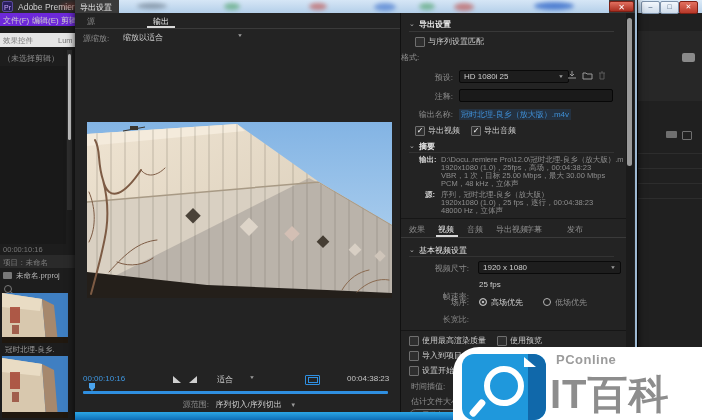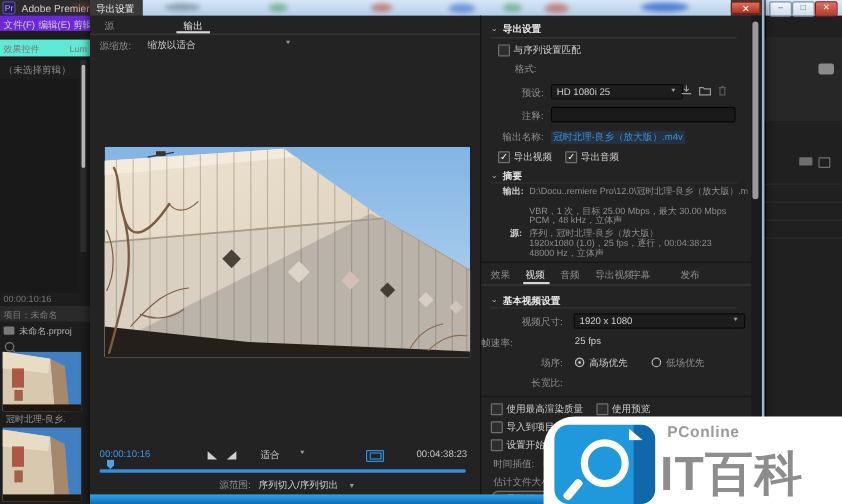--- a/index.html
+++ b/index.html
@@ -33,21 +33,21 @@
   <div class="abs c-txt" style="left:18px;top:2px;font-size:8.5px">Adobe Premiere Pro</div>
   <div class="blob" style="left:60px;top:2px;width:55px;height:8px;background:#b2453a;opacity:.35"></div>
 
   <div class="abs" style="left:0;top:13px;width:76px;height:13px;background:#6d28d9;overflow:hidden">
     <span class="abs c-txt t8" style="left:3px;top:2px">文件(F)</span>
     <span class="abs c-txt t8" style="left:32px;top:2px">编辑(E)</span>
     <span class="abs c-txt t8" style="left:61px;top:2px">剪辑</span>
   </div>
 
   <div class="abs" style="left:0;top:26px;width:76px;height:394px;background:#1d1d1d;overflow:hidden">
-    <div class="abs" style="left:0;top:7px;width:76px;height:14px;background:#5eead4">
+    <div class="abs" style="left:0;top:7px;width:76px;height:14px;background:#e5e5e5">
       <span class="abs c-dk t7" style="left:3px;top:3px">效果控件</span>
       <span class="abs c-dk t7" style="left:58px;top:3px">Lum</span>
     </div>
     <span class="abs c-dim t8" style="left:3px;top:27px">（未选择剪辑）</span>
     <div class="abs" style="left:0;top:40px;width:66px;height:178px;background:#191919"></div>
 
     <div class="abs" style="left:67px;top:24px;width:5px;height:160px;background:#2f2f2f">
       <div style="position:absolute;left:1px;top:4px;width:3px;height:86px;background:#c2c2c2;border-radius:2px"></div>
     </div>
     <span class="abs c-dk t7" style="left:3px;top:219px">00:00:10:16</span>
@@ -223,21 +223,21 @@
 
     <div class="abs" style="left:325px;top:13px;width:226px;height:407px;border-left:1px solid #111;box-sizing:border-box;overflow:hidden">
 
       <span class="abs secchev" style="left:8px;top:7px">⌄</span>
       <span class="abs c-wht t8" style="left:18px;top:6px;font-weight:bold">导出设置</span>
       <div class="hair abs" style="left:8px;top:18px;width:205px;background:#383838"></div>
 
       <span class="cb abs" style="left:14px;top:24px"></span>
       <span class="abs c-txt t8" style="left:27px;top:23px">与序列设置匹配</span>
 
-      <span class="abs c-dim t8" style="left:11px;top:39px;width:52px;text-align:center">格式:</span>
+      <span class="abs c-dim t8" style="left:0;top:39px;width:52px;text-align:left">格式:</span>
 
       <span class="abs c-dim t8" style="left:0;top:59px;width:52px;text-align:right">预设:</span>
       <div class="dd abs" style="left:58px;top:57px;width:100px">
         <span>HD 1080i 25</span>
           <span class="chev">▼</span>
       </div>
       <span class="abs" style="left:166px;top:58px;width:10px;height:9px">
         <svg width="10" height="9" viewBox="0 0 10 9">
             <path d="M5 0 v5 M3 3 l2 2 2-2 M1 7 h8" stroke="#9a9a9a" fill="none"></path>
           </svg></span>
@@ -260,50 +260,51 @@
       <span class="abs c-txt t8" style="left:27px;top:112px">导出视频</span>
       <span class="cb abs" style="left:70px;top:113px">✓</span>
       <span class="abs c-txt t8" style="left:83px;top:112px">导出音频</span>
 
       <span class="abs secchev" style="left:8px;top:129px">⌄</span>
       <span class="abs c-wht t8" style="left:18px;top:128px;font-weight:bold">摘要</span>
       <div class="hair abs" style="left:8px;top:139px;width:205px;background:#333"></div>
 
       <span class="abs t7" style="left:18px;top:142px;color:#cfcfcf;font-weight:bold">输出:</span>
       <span class="abs c-dim t7" style="left:40px;top:142px;max-width:182px;overflow:hidden">D:\Docu..remiere Pro\12.0\冠时北理-良乡（放大版）.m4v</span>
+      <span class="abs c-dim t7" style="left:40px;top:150px">1920x1080 (1.0)，25fps，高场，00:04:38:23</span>
       <span class="abs c-dim t7" style="left:40px;top:158px">VBR，1 次，目标 25.00 Mbps，最大 30.00 Mbps</span>
       <span class="abs c-dim t7" style="left:40px;top:166px">PCM，48 kHz，立体声</span>
 
       <span class="abs t7" style="left:24px;top:177px;color:#cfcfcf;font-weight:bold">源:</span>
       <span class="abs c-dim t7" style="left:40px;top:177px">序列，冠时北理-良乡（放大版）</span>
       <span class="abs c-dim t7" style="left:40px;top:185px">1920x1080 (1.0)，25 fps，逐行，00:04:38:23</span>
       <span class="abs c-dim t7" style="left:40px;top:193px">48000 Hz，立体声</span>
 
       <div class="hair abs" style="left:0;top:205px;width:226px;background:#161616"></div>
 
       <span class="abs c-dim t8" style="left:8px;top:211px">效果</span>
       <span class="abs c-wht t8" style="left:37px;top:211px">视频</span>
       <span class="abs c-dim t8" style="left:66px;top:211px">音频</span>
       <span class="abs c-dim t8" style="left:95px;top:211px">导出视频</span>
       <span class="abs c-dim t8" style="left:125px;top:211px">字幕</span>
       <span class="abs c-dim t8" style="left:166px;top:211px">发布</span>
       <div class="abs" style="left:35px;top:222px;width:22px;height:2px;background:#d8d8d8"></div>
       <div class="hair abs" style="left:0;top:224px;width:226px"></div>
 
       <span class="abs secchev" style="left:8px;top:233px">⌄</span>
-      <span class="abs c-wht t8" style="left:18px;top:232px;font-weight:bold">基本视频设置</span>
+      <span class="abs c-wht t8" style="left:18px;top:232px;font-weight:normal">基本视频设置</span>
       <div class="hair abs" style="left:8px;top:243px;width:205px;background:#333"></div>
 
       <span class="abs c-dim t8" style="left:0;top:250px;width:68px;text-align:right">视频尺寸:</span>
       <div class="dd abs" style="left:77px;top:248px;width:133px">
         <span>1920 x 1080</span>
           <span class="chev">▼</span>
       </div>
 
-      <span class="abs c-dim t8" style="left:0;top:267px;width:68px;text-align:left">帧速率:</span>
+      <span class="abs c-dim t8" style="left:0;top:278px;width:68px;text-align:right">帧速率:</span>
       <span class="abs c-txt t8" style="left:78px;top:267px">25 fps</span>
 
       <span class="abs c-dim t8" style="left:0;top:284px;width:68px;text-align:right">场序:</span>
       <span class="rd on abs" style="left:78px;top:285px"></span>
       <span class="abs c-txt t8" style="left:90px;top:284px">高场优先</span>
       <span class="rd abs" style="left:142px;top:285px"></span>
       <span class="abs c-dim t8" style="left:154px;top:284px">低场优先</span>
 
       <span class="abs c-dim t8" style="left:0;top:301px;width:68px;text-align:right">长宽比:</span>
 

